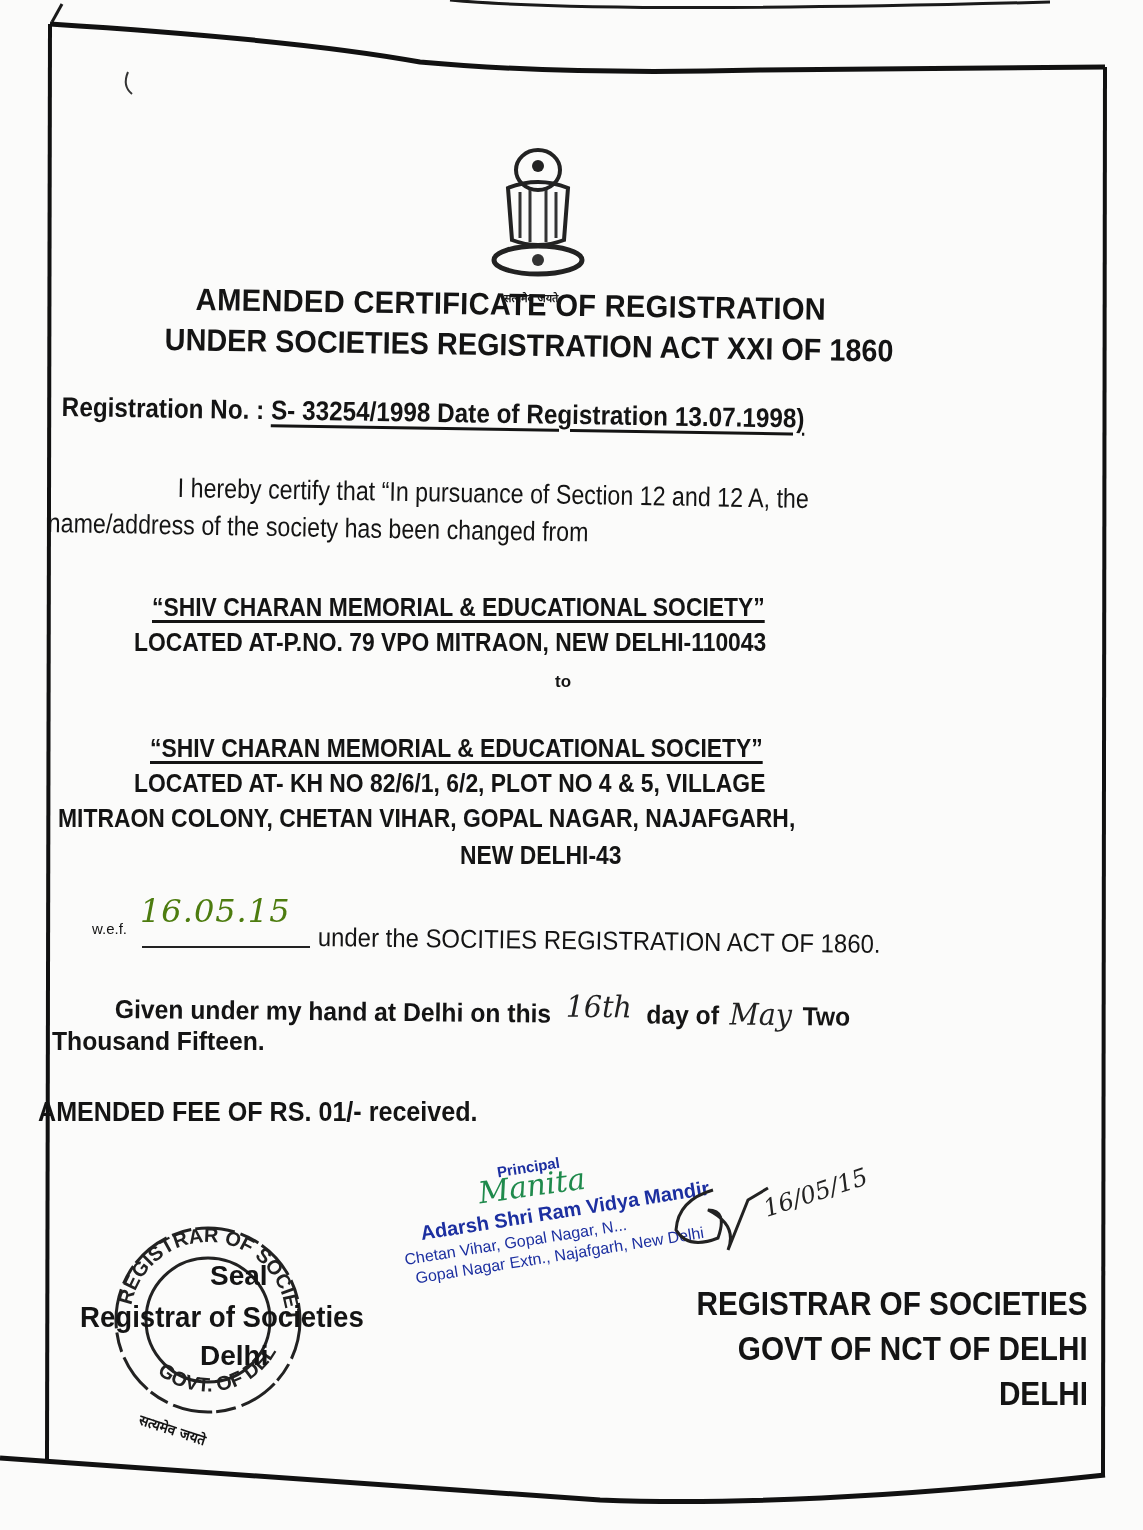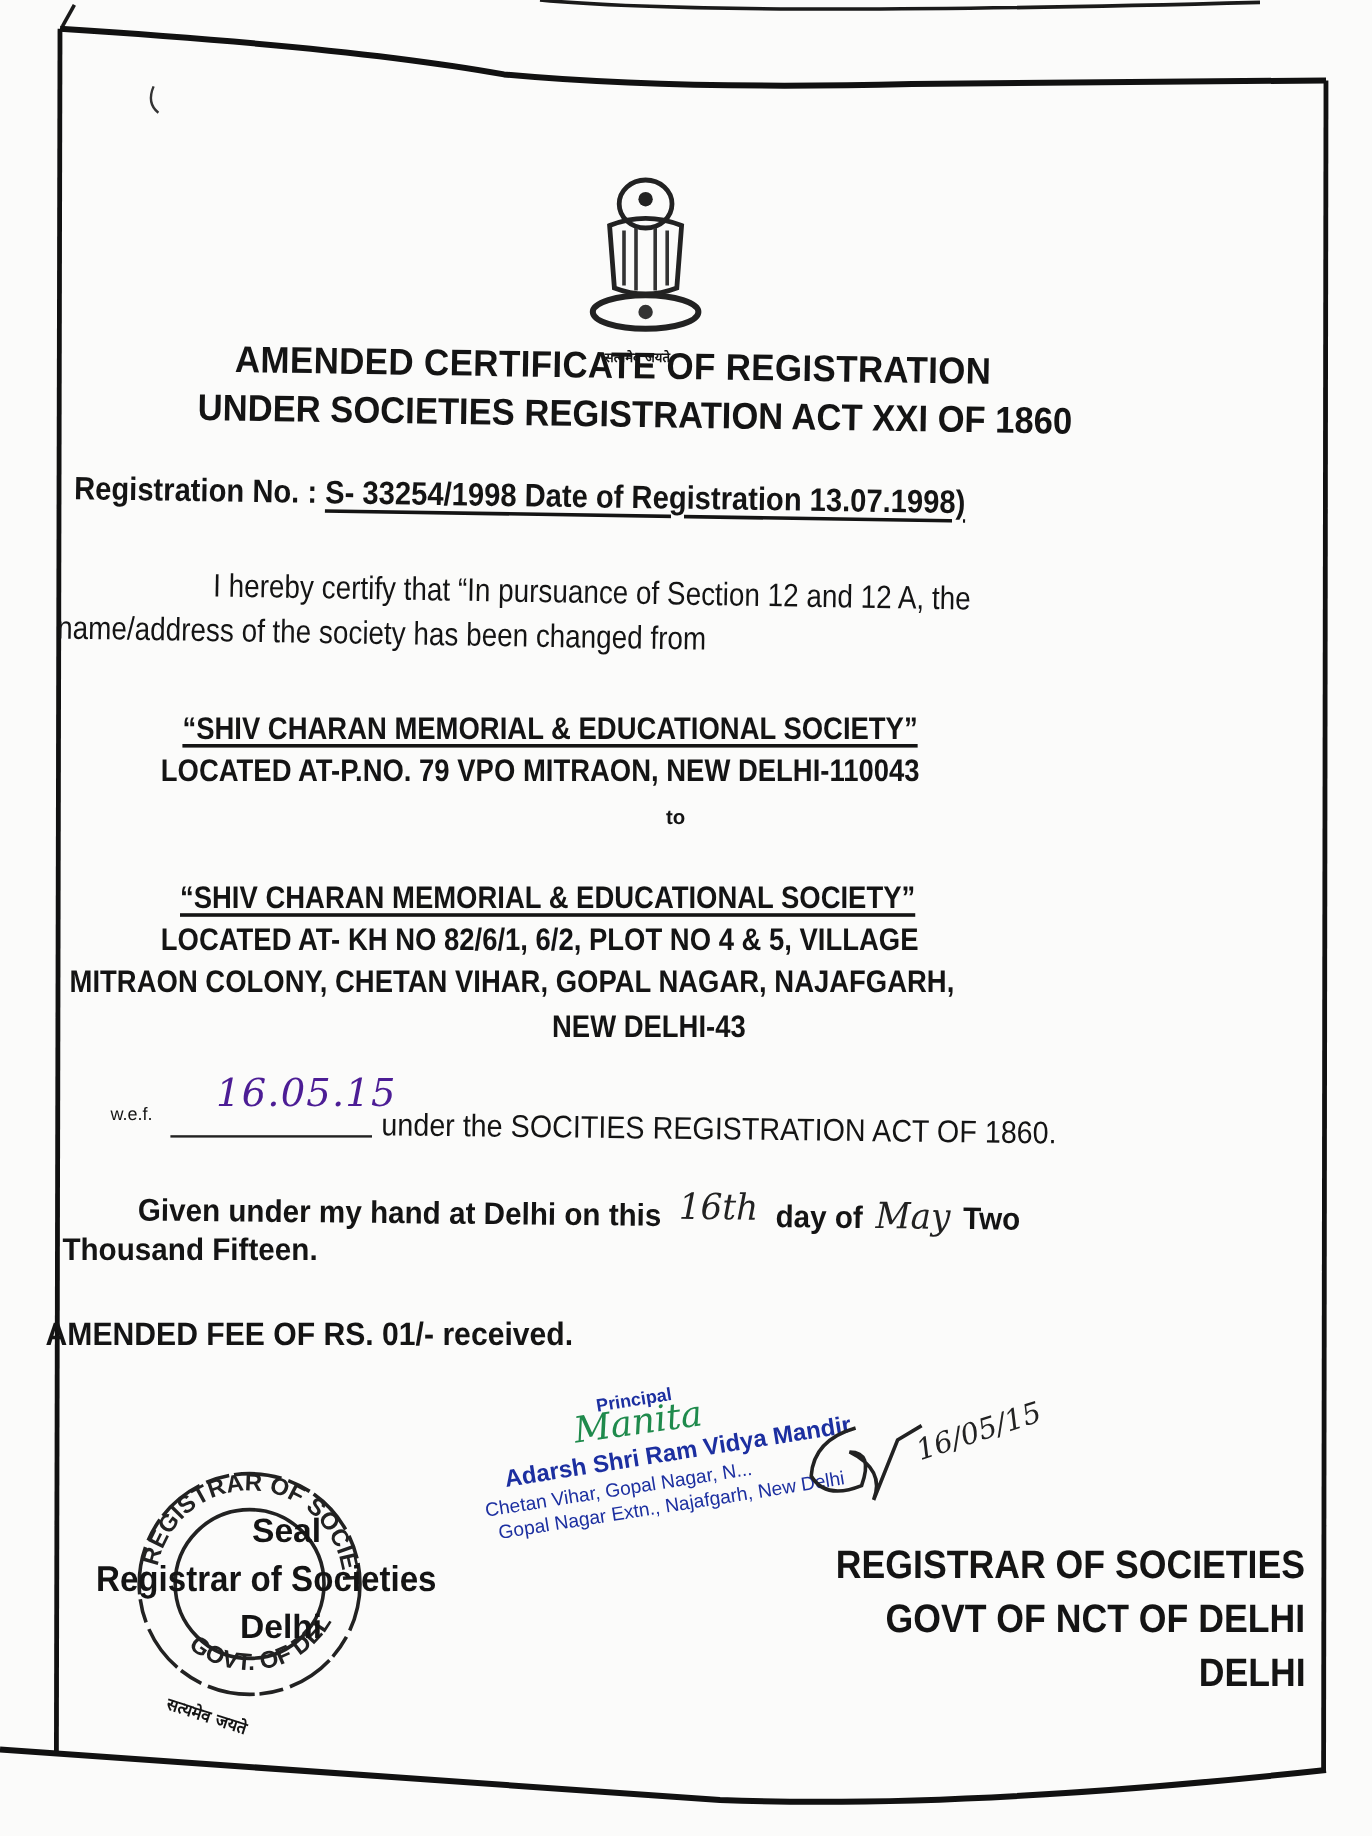--- a/index.html
+++ b/index.html
@@ -12,21 +12,21 @@
   .abs { position:absolute; white-space:nowrap; }
   .title1 { left:196px; top:282px; font-size:31px; font-weight:bold; letter-spacing:0.3px; transform:rotate(0.9deg) scaleX(0.94); transform-origin:left top; }
   .title2 { left:165px; top:322px; font-size:31px; font-weight:bold; transform:rotate(0.9deg) scaleX(0.93); transform-origin:left top; }
   .regline { left:62px; top:392px; font-size:27px; font-weight:bold; transform:rotate(0.9deg) scaleX(0.9); transform-origin:left top; }
   .regline .u { text-decoration:underline; text-decoration-thickness:3px; text-underline-offset:5px; }
   .cert1 { left:178px; top:473px; font-size:27px; transform:rotate(1deg) scaleX(0.86); transform-origin:left top; }
   .cert2 { left:48px; top:508px; font-size:27px; transform:rotate(1deg) scaleX(0.86); transform-origin:left top; }
   .blk { font-size:26px; font-weight:bold; transform:scaleX(0.88); transform-origin:left top; }
   .u2 { text-decoration:underline; text-decoration-thickness:3px; text-underline-offset:4px; }
   .wef { left:48px; top:920px; font-size:15px;padding-left:44px; }
-  .wef-date { left:140px; top:892px; font-size:32px; font-family:"DejaVu Serif", serif; font-style:italic; color:#4c1d95; letter-spacing:1px;margin-left:40px; }
+  .wef-date { left:140px; top:892px; font-size:32px; font-family:"DejaVu Serif", serif; font-style:italic; color:#4d7c0f; letter-spacing:1px; }
   .wef-line { position:absolute; left:142px; top:946px; width:168px; height:2px; background:#222; }
   .wef-rest { left:318px; top:922px; font-size:26px; transform:rotate(0.7deg) scaleX(0.92); transform-origin:left top; }
   .given { left:115px; top:990px; font-size:26px; font-weight:bold; transform:rotate(0.6deg) scaleX(0.95); transform-origin:left top; }
   .hw { font-family:"DejaVu Serif", serif; font-style:italic; color:#222; }
   .thousand { left:52px; top:1026px; font-size:26px; font-weight:bold; transform:scaleX(0.95); transform-origin:left top; }
   .fee { left:38px; top:1097px; font-size:27px; font-weight:bold; transform:scaleX(0.93); transform-origin:left top; }
   .stamp { color:#1c2fa0; }
   .reg-right { font-size:33px; font-weight:bold; transform:scaleX(0.9); transform-origin:right top; text-align:right; }
 </style>
 </head>

